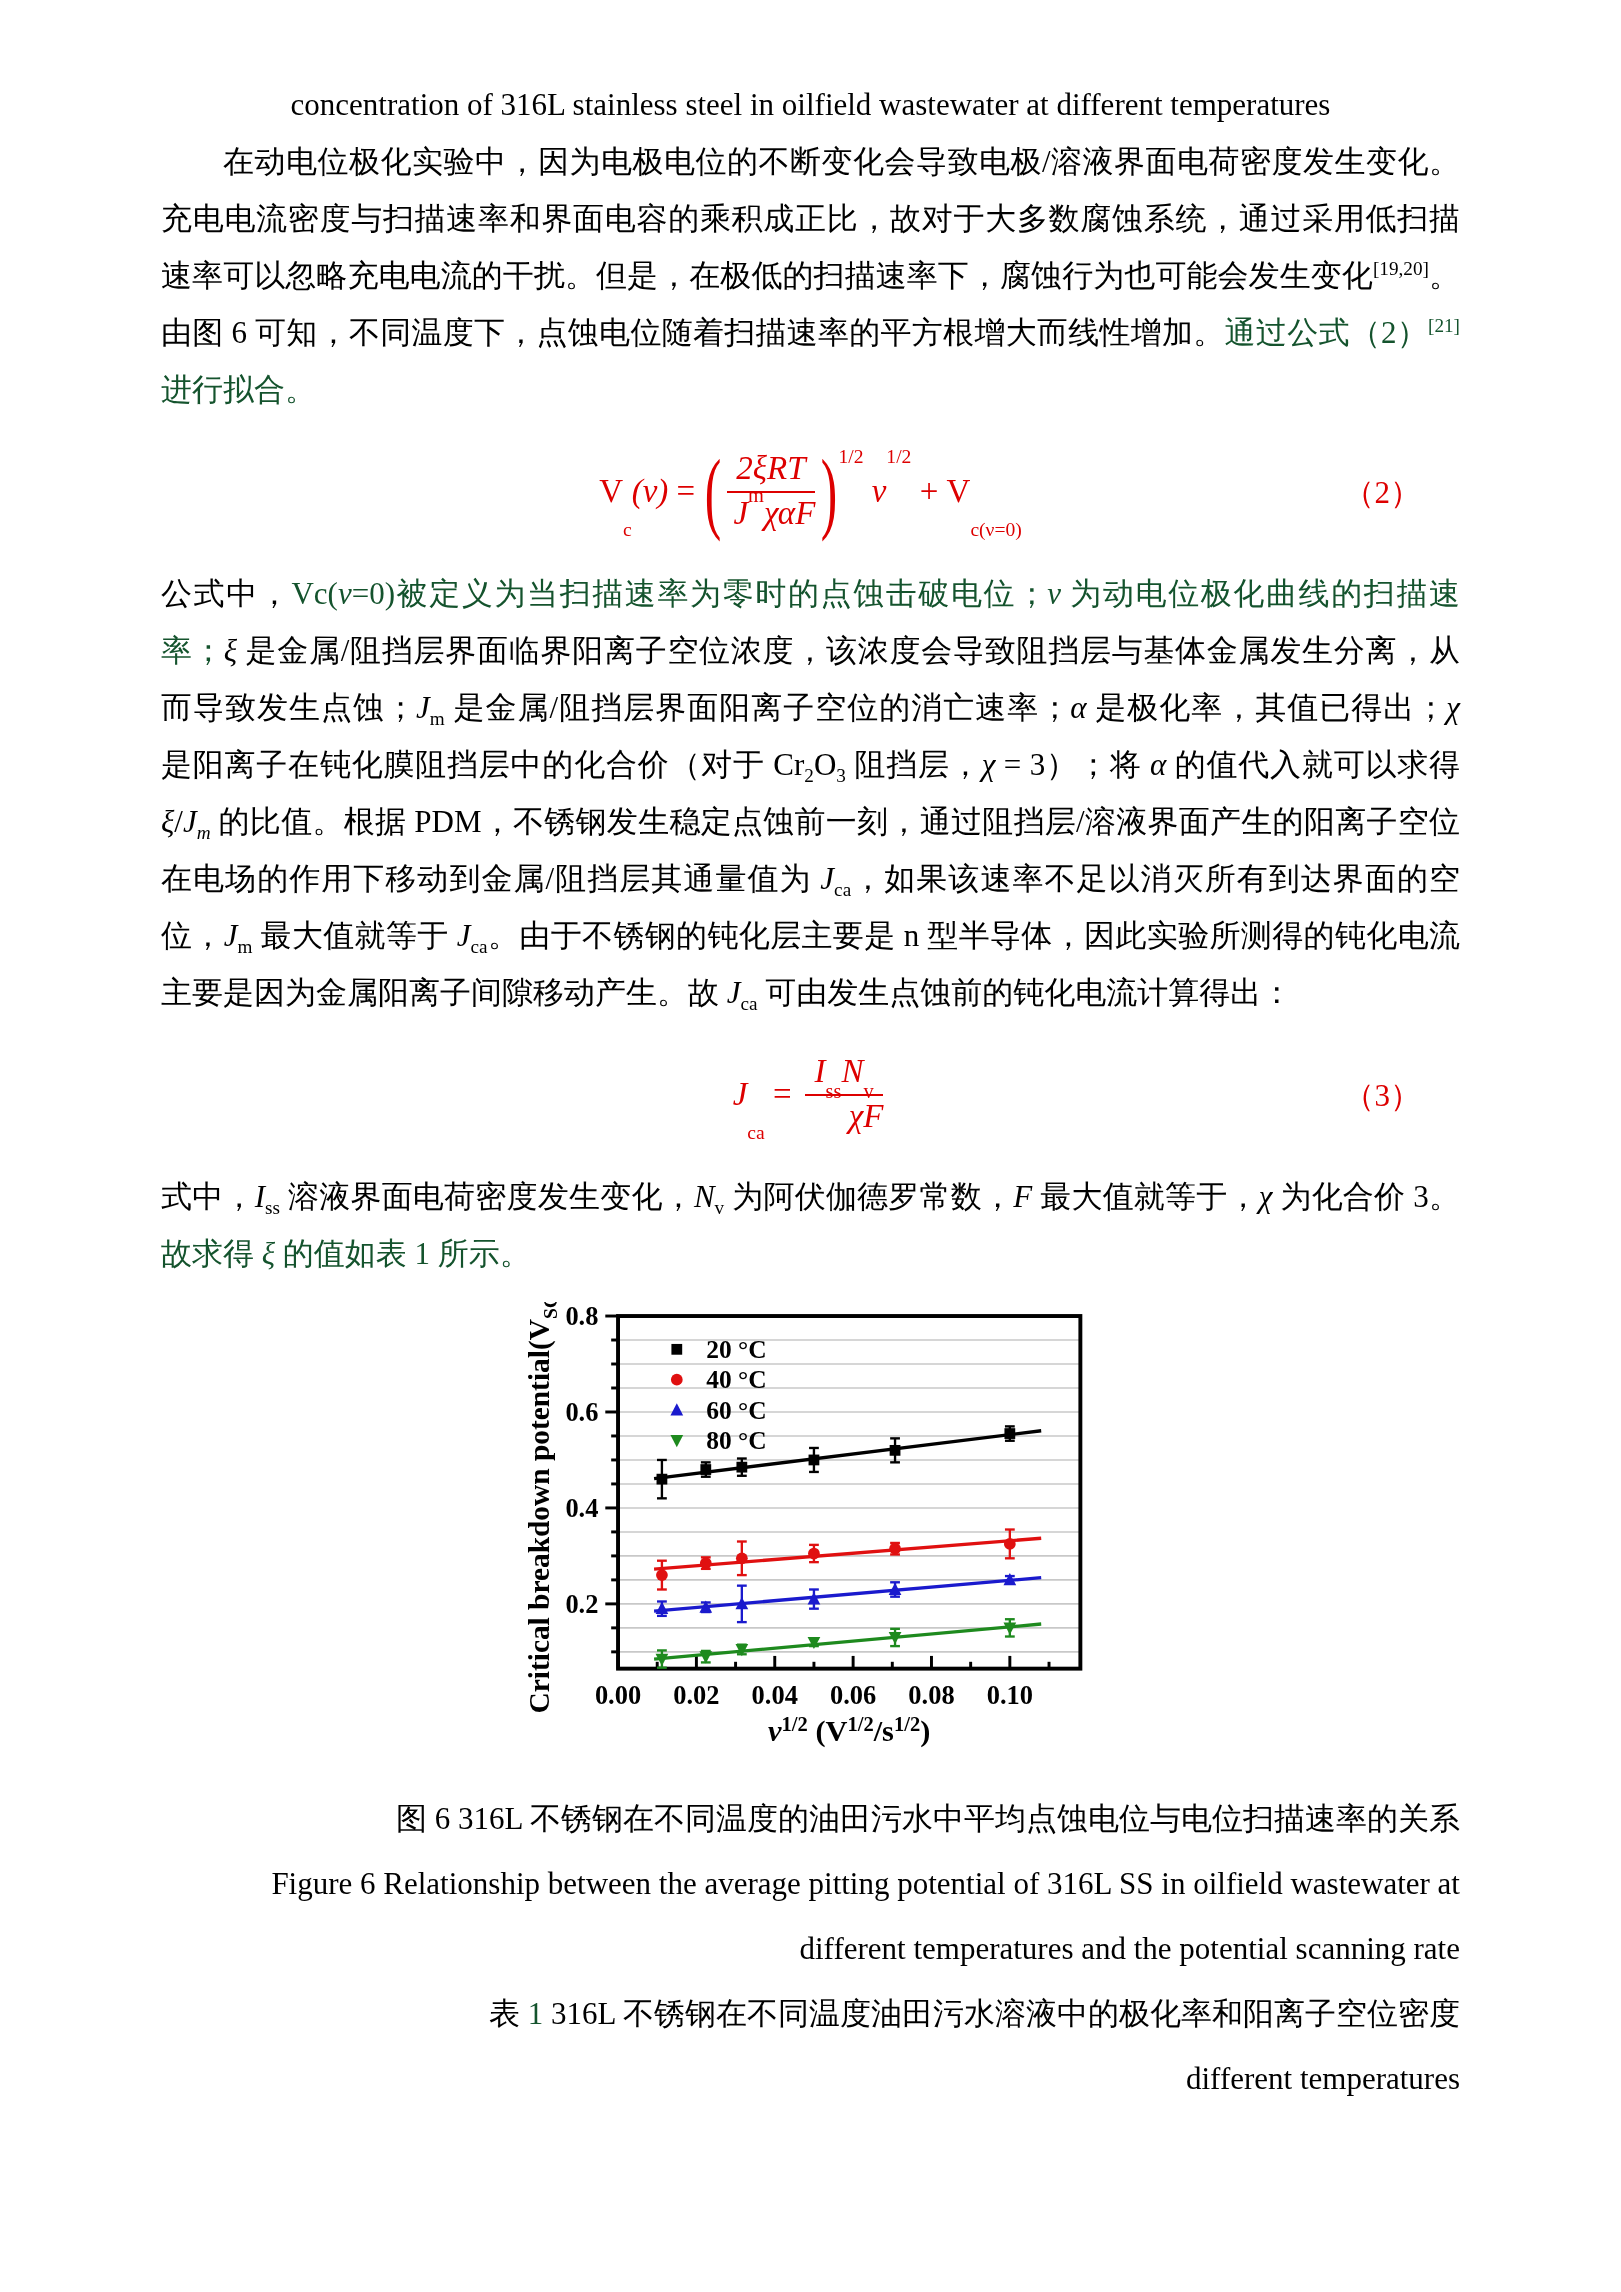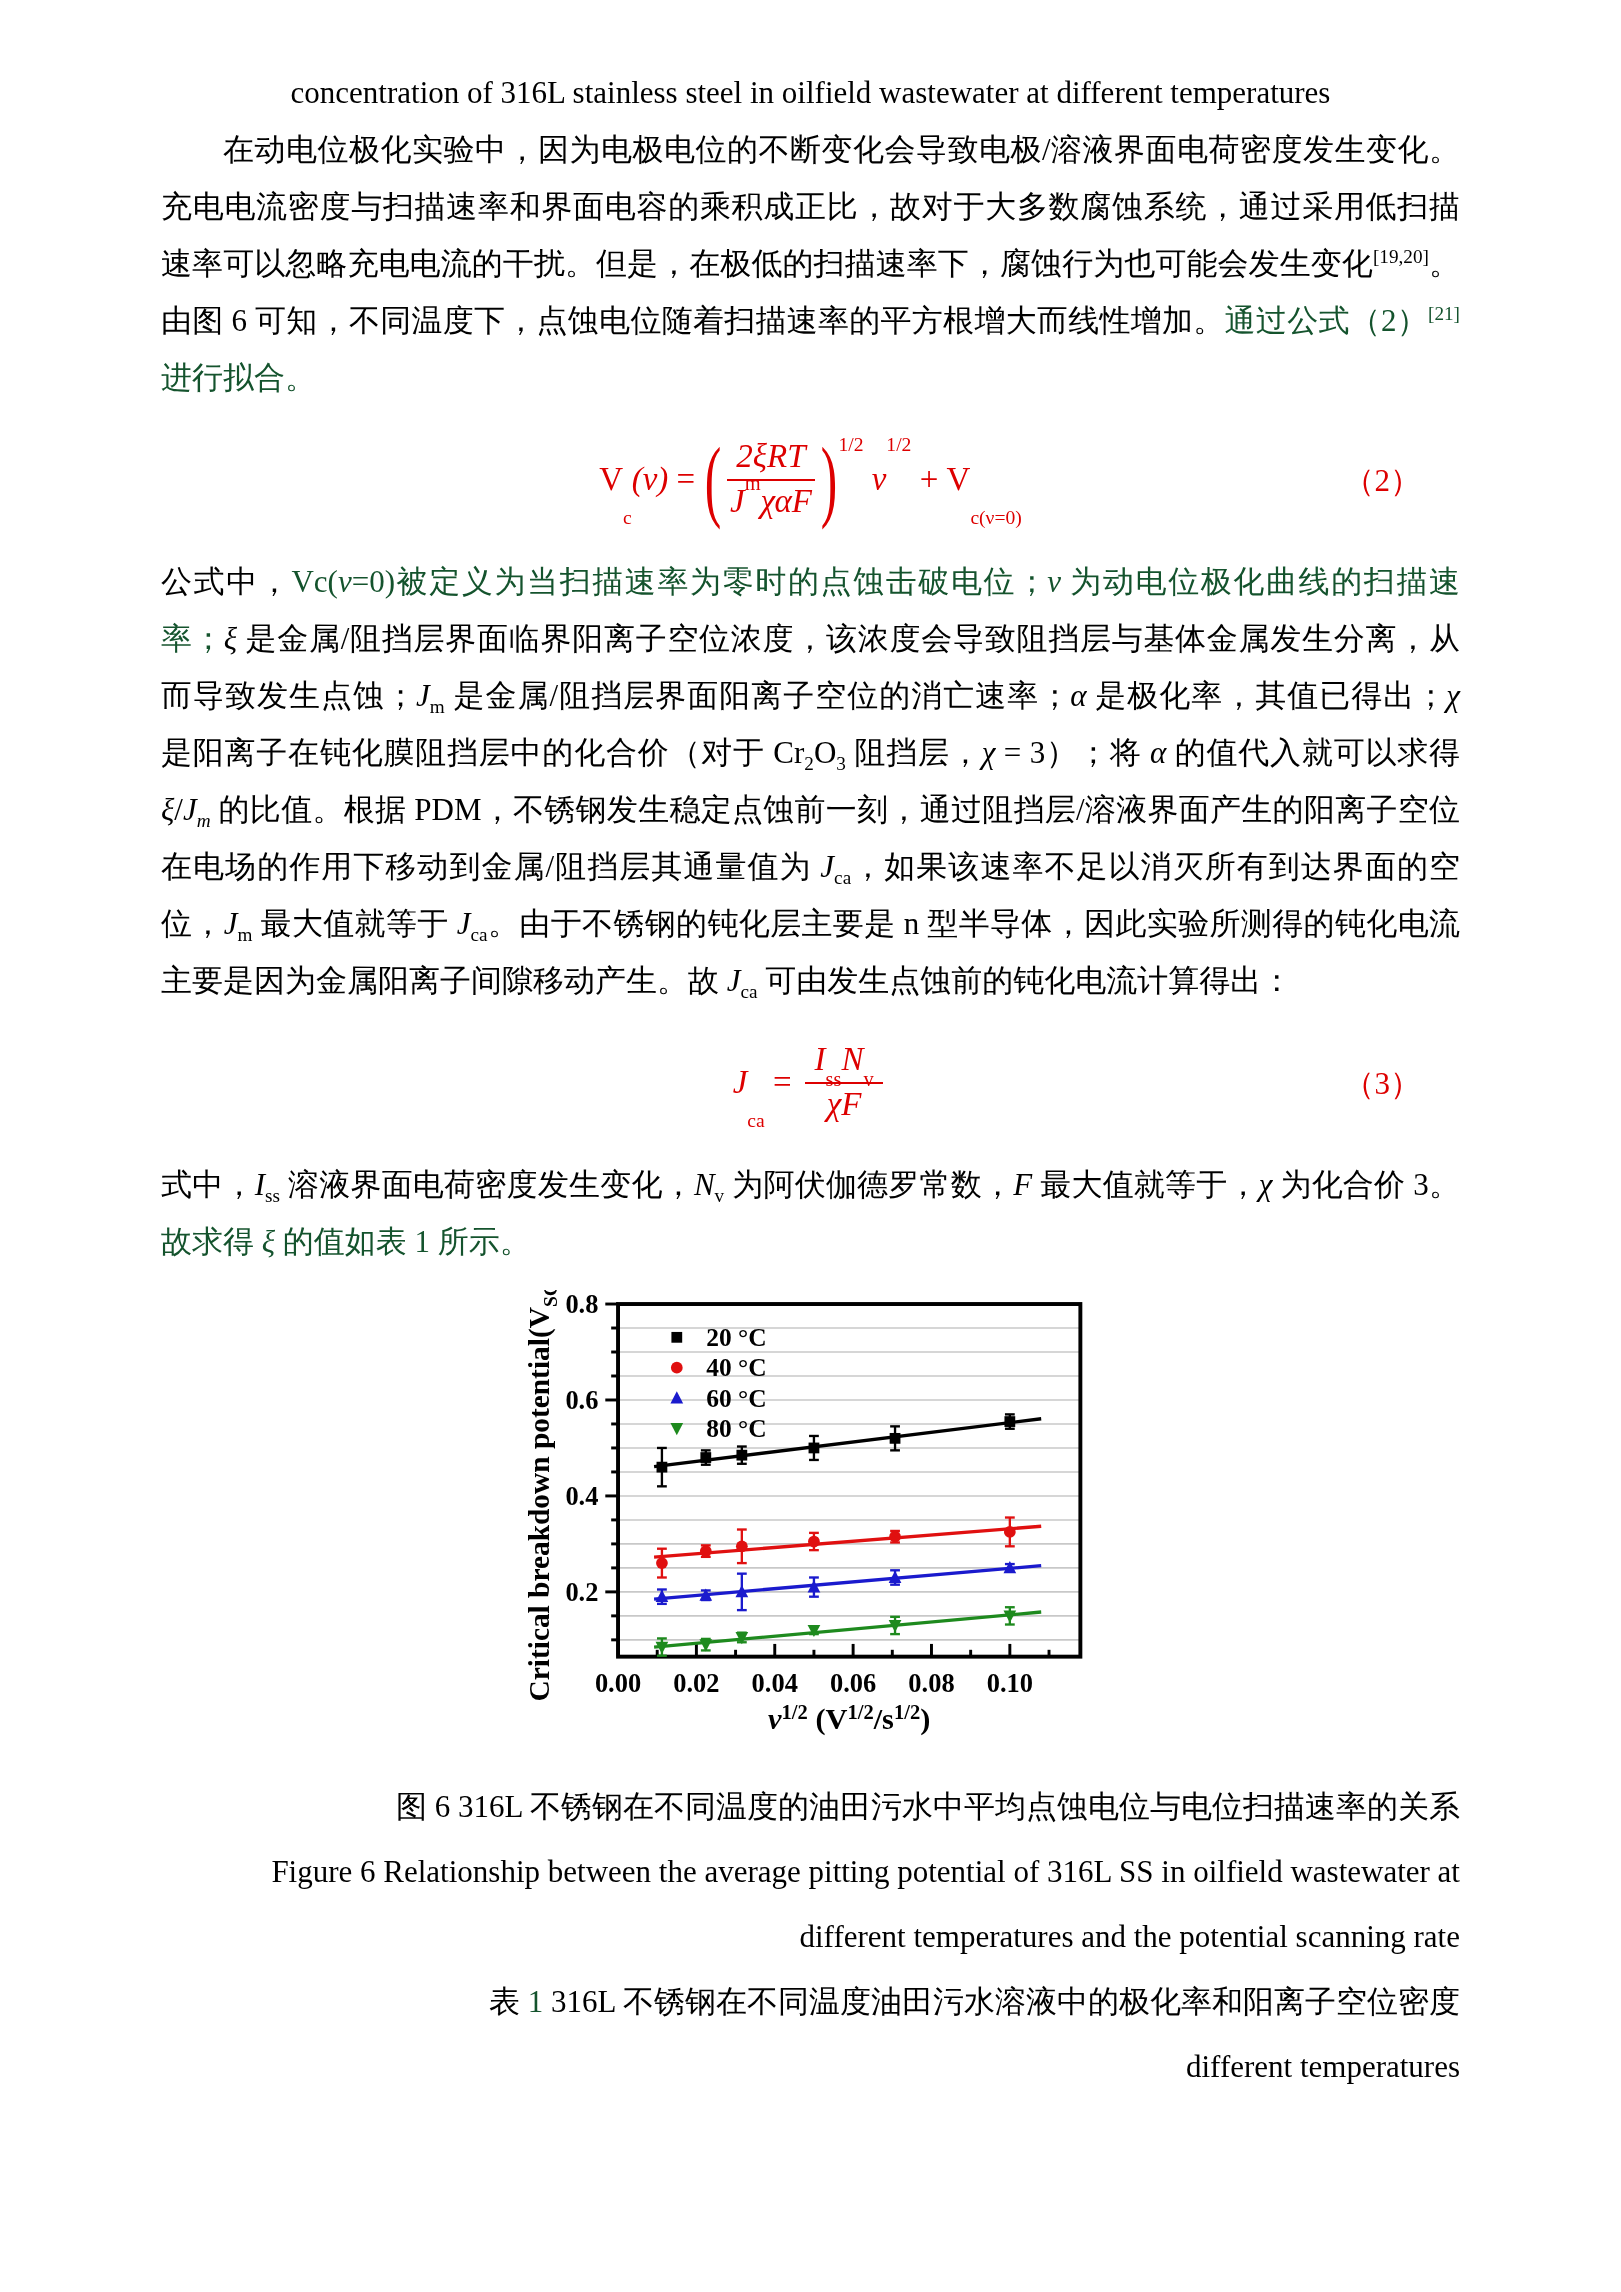--- a/index.html
+++ b/index.html
@@ -5,36 +5,36 @@
   html,body{margin:0;padding:0;background:#888;}
   .page{
     position:relative;
     width:1621px;height:2293px;
     background:#ffffff;
     margin:0 auto;
     overflow:hidden;
     font-family:"Liberation Serif","DejaVu Serif",serif;
     font-size:31px;line-height:57px;color:#000;
   }
-  .content{margin:0 161px;padding-top:64px;}
+  .content{margin:12px 161px;padding-top:64px;}
   .line-en{text-align:center;}
   .para{text-align:justify;}
   .indent{text-indent:2em;}
   .red{color:#14532d;}
   .it{font-style:italic;}
   sup,sub{font-size:0.62em;line-height:0;}
   sup.ref{font-weight:normal;}
 
   
   .eq-row{position:relative;display:flex;justify-content:center;align-items:center;
           min-height:147px;color:#dd0000;}
   .eq{display:inline-flex;align-items:center;font-size:33px;line-height:1.15;white-space:nowrap;}
   .eq .esub{font-size:19.6px;align-self:flex-end;margin-bottom:-7.8px;}
   .eq .esup{font-size:19.6px;align-self:flex-start;margin-top:-3.9px;}
-  .frac{display:inline-flex;flex-direction:column;align-items:center;margin:0 4.9px;vertical-align:middle;}
+  .frac{display:inline-flex;flex-direction:column;align-items:flex-end;margin:0 4.9px;vertical-align:middle;}
   .frac .num{display:flex;align-items:flex-end;border-bottom:2.9px solid #dd0000;padding:0 9.8px 2.9px;}
   .frac .den{display:flex;align-items:flex-start;padding-top:2.9px;}
   .bigp{font-size:90px;font-weight:400;line-height:0;transform:scaleX(0.55);margin:0 -5.9px;}
   .eq-num{position:absolute;right:39px;top:50%;transform:translateY(-50%);color:#dd0000;font-size:31px;}
 
   
   .figure{display:flex;justify-content:center;margin:19.6px 0 5.9px;}
   .caption{ text-align:right;line-height:65px;}
 </style>
 </head>

